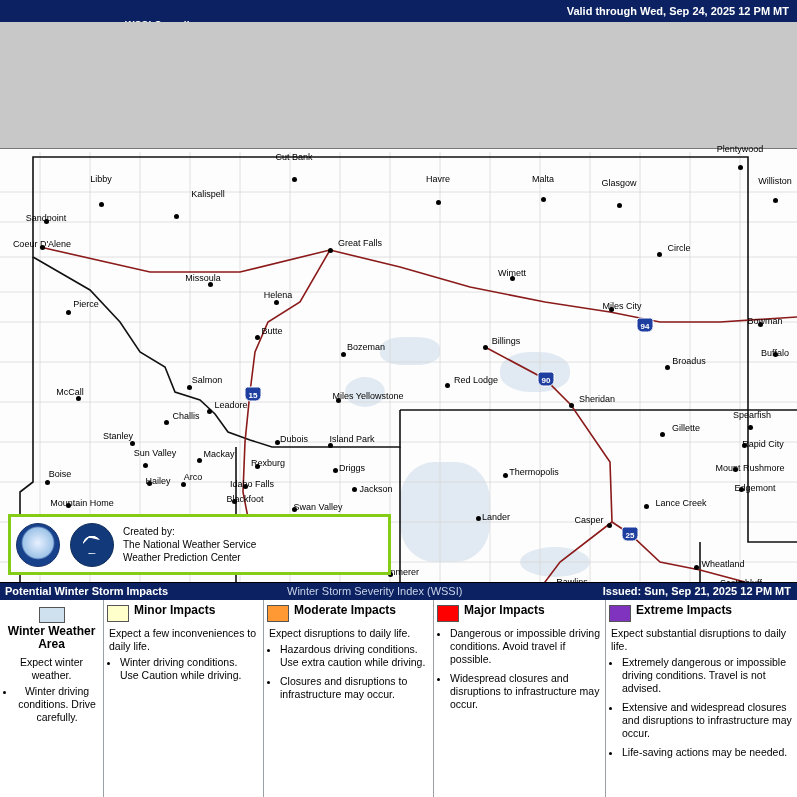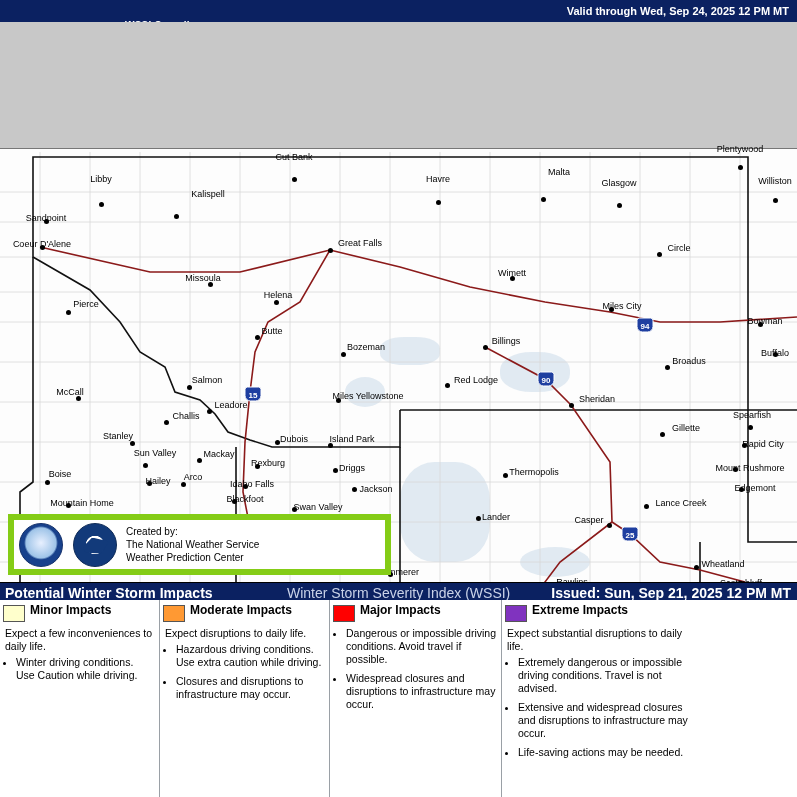--- a/index.html
+++ b/index.html
@@ -90,21 +90,21 @@
     border: 1px solid #fff;
     transform: translate(-50%,-50%);
   }
 
   
   .credit {
     position: absolute;
     left: 8px; top: 492px;
     width: 383px; height: 61px;
     background: #ffffff;
-    border: 6px solid #84cc16;
+    border: 3px solid #84cc16;
     display: flex;
     align-items: center;
   }
   .credit-logos {
     width: 108px; height: 100%;
     display: flex; align-items: center; justify-content: space-around;
   }
   .nws-seal {
     width: 44px; height: 44px; border-radius: 50%;
     background: radial-gradient(circle at 50% 45%, #e8f0ff 0%, #9fc4e8 48%, #18418c 54%, #18418c 76%, #b02020 78%, #b02020 100%);
@@ -129,21 +129,21 @@
     color: #000;
     padding-left: 4px;
   }
 
   
   .subbar {
     position: absolute; left: 0; top: 583px;
     width: 797px; height: 32px;
     background: #0b2161;
     color: #fff;
-    font-size: 14px;
+    font-size: 11px;
     font-weight: bold;
   }
   .subbar .left { position: absolute; left: 5px; top: 2px; }
   .subbar .center { position: absolute; left: 287px; top: 2px; font-weight: normal; color: #c9d2e8; }
   .subbar .right { position: absolute; right: 6px; top: 2px; }
 
   
   .legend {
     position: absolute; left: 0; top: 600px;
     width: 797px; height: 197px;
@@ -246,21 +246,21 @@
     <div id="city-layer">
         <div class="city" style="left: 101px; top: 182px;"></div>
         <div class="city-label" style="left: 101px; top: 152px;">Libby</div>
         <div class="city" style="left: 176px; top: 194px;"></div>
         <div class="city-label" style="left: 176px; top: 167px; margin-left: 32px;">Kalispell</div>
         <div class="city" style="left: 294px; top: 157px;"></div>
         <div class="city-label" style="left: 294px; top: 130px;">Cut Bank</div>
         <div class="city" style="left: 438px; top: 180px;"></div>
         <div class="city-label" style="left: 438px; top: 152px;">Havre</div>
         <div class="city" style="left: 543px; top: 177px;"></div>
-        <div class="city-label" style="left: 543px; top: 145px; margin-left: 16px;">Malta</div>
+        <div class="city-label" style="left: 543px; top: 152px;">Malta</div>
         <div class="city" style="left: 619px; top: 183px;"></div>
         <div class="city-label" style="left: 619px; top: 156px;">Glasgow</div>
         <div class="city" style="left: 740px; top: 145px;"></div>
         <div class="city-label" style="left: 740px; top: 122px;">Plentywood</div>
         <div class="city" style="left: 775px; top: 178px;"></div>
         <div class="city-label" style="left: 775px; top: 154px;">Williston</div>
         <div class="city" style="left: 46px; top: 199px;"></div>
         <div class="city-label" style="left: 46px; top: 191px;">Sandpoint</div>
         <div class="city" style="left: 42px; top: 225px;"></div>
         <div class="city-label" style="left: 42px; top: 217px;">Coeur D'Alene</div>
@@ -388,20 +388,32 @@
     </div>
   </div>
 
   <div class="subbar">
     <div class="left">Potential Winter Storm Impacts</div>
     <div class="center">Winter Storm Severity Index (WSSI)</div>
     <div class="right">Issued: Sun, Sep 21, 2025 12 PM MT</div>
   </div>
 
   <div class="legend" id="legend">
+      <div class="legend-col col-winter">
+        <div class="legend-head">
+          <div class="swatch" style="background: rgb(207, 224, 239);"></div>
+          <div class="legend-title">Winter Weather Area</div>
+        </div>
+        <div class="legend-body">
+          <p>Expect winter weather.</p>
+          <ul>
+            <li>Winter driving conditions. Drive carefully.</li>
+          </ul>
+        </div>
+      </div>
       <div class="legend-col col-minor">
         <div class="legend-head">
           <div class="swatch" style="background: rgb(255, 255, 204);"></div>
           <div class="legend-title">Minor Impacts</div>
         </div>
         <div class="legend-body">
           <p>Expect a few inconveniences to daily life.</p>
           <ul>
             <li>Winter driving conditions. Use Caution while driving.</li>
           </ul>

